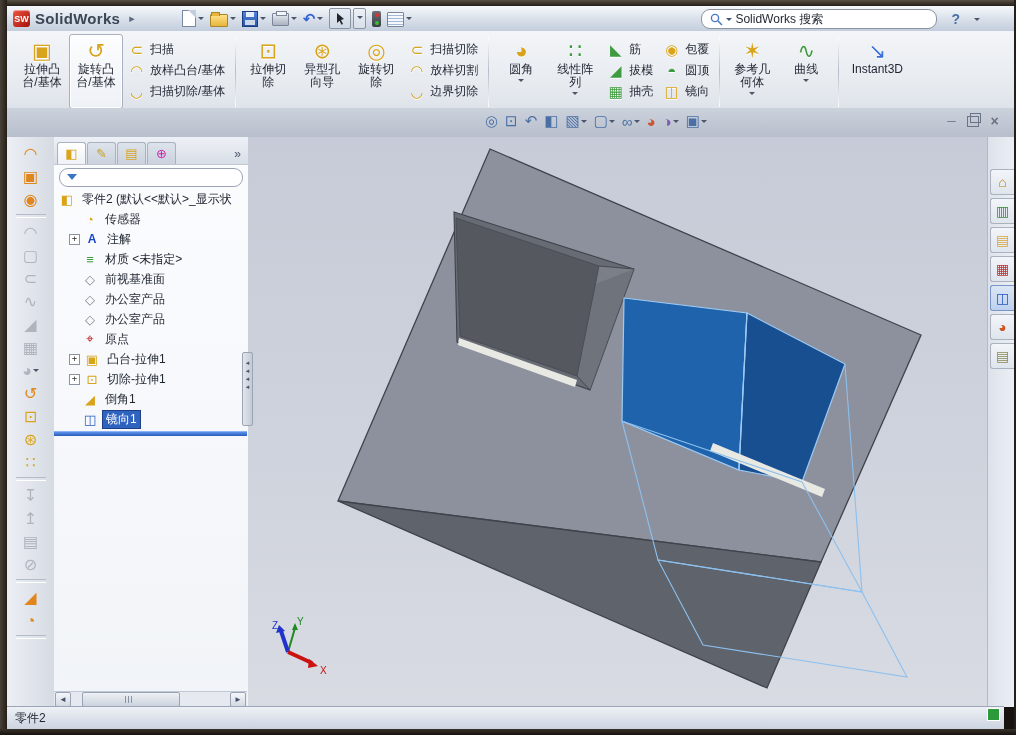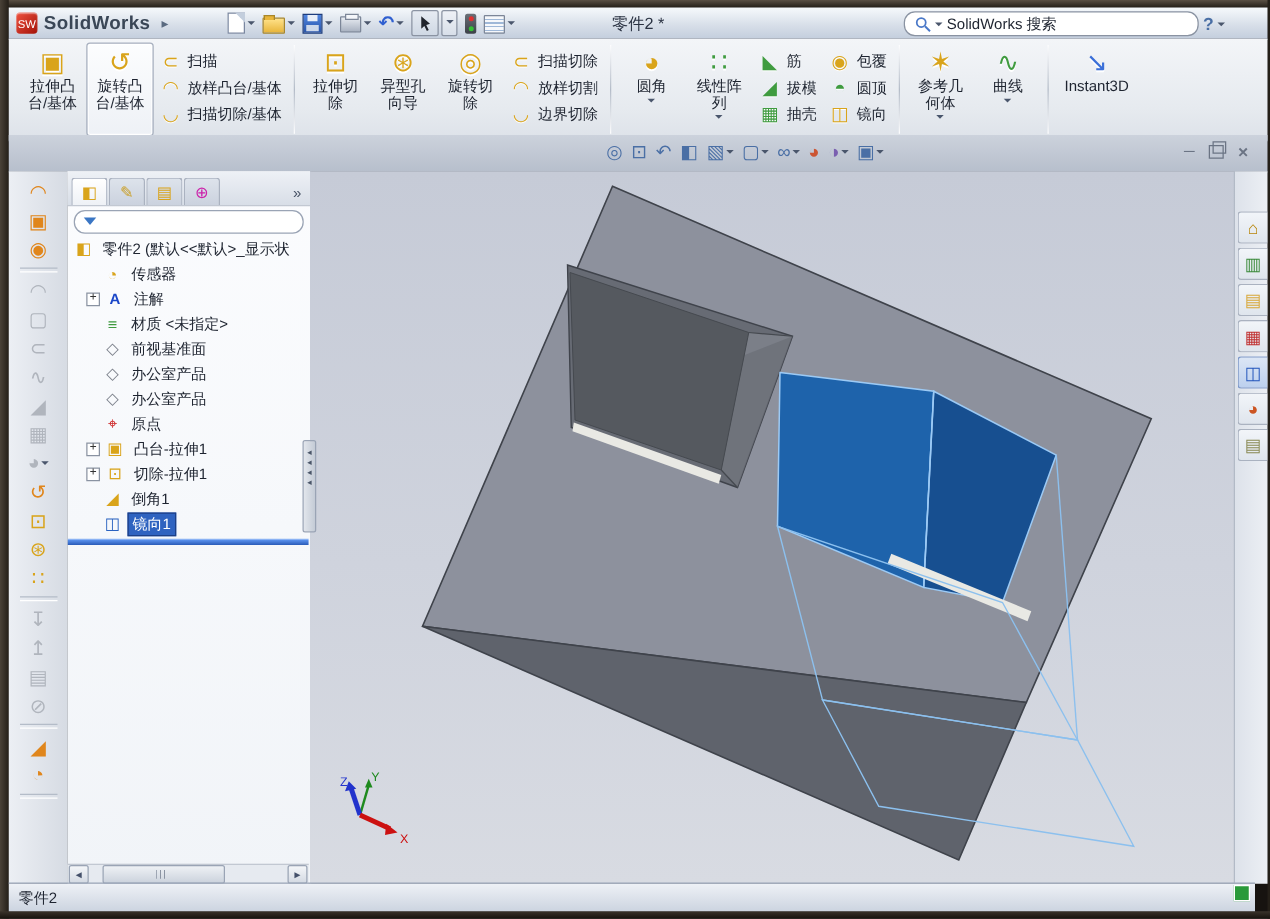--- a/index.html
+++ b/index.html
@@ -8,21 +8,21 @@
   .frame-top{position:absolute;left:0;top:0;right:0;height:6px;background:linear-gradient(#5a5044,#241f18)}
   .frame-left{position:absolute;left:0;top:0;width:7px;bottom:0;background:linear-gradient(90deg,#4a4238,#241f18)}
   .frame-right{position:absolute;right:0;top:0;width:2px;bottom:0;background:#241f18}
   .frame-bottom{position:absolute;left:0;bottom:0;right:0;height:6px;background:linear-gradient(#3a332b,#16120d)}
 
   
   .titlebar{position:absolute;left:7px;top:6px;right:2px;height:25px;
             background:linear-gradient(#f6f9fc,#d8dfe9 55%,#c3cedd);border-bottom:1px solid #9aa5b8;
             display:flex;align-items:center;gap:5px;padding:0 6px}
   .logo-cube{width:17px;height:17px;border-radius:3px;background:linear-gradient(135deg,#ef5240,#a31207);
-             color:#fff;font-weight:normal;font-size:9px;display:flex;align-items:center;justify-content:center;
+             color:#fff;font-weight:bold;font-size:9px;display:flex;align-items:center;justify-content:center;
              box-shadow:inset 0 1px 1px #ffffff88;flex:0 0 auto}
   .logo-text{font-size:15px;font-weight:bold;color:#3a4656;letter-spacing:.3px}
   .flyout-arrow{color:#5a6a80;font-size:11px;margin:0 4px}
   .tbar{display:flex;align-items:center;gap:2px;margin-left:36px}
   .tbtn{display:flex;align-items:center;gap:2px;padding:1px 2px}
   .dda{width:0;height:0;border:3px solid transparent;border-top-color:#4a566c;margin-top:3px}
   .ic-new{width:12px;height:15px;background:#fff;border:1px solid #7a87a0;position:relative}
   .ic-new:after{content:"";position:absolute;right:-1px;top:-1px;border:4px solid transparent;
                 border-top-color:#c3cedd;border-right-color:#c3cedd}
   .ic-open{width:16px;height:11px;background:linear-gradient(#ffe28a,#e8b53a);border:1px solid #a8862a;
@@ -39,21 +39,21 @@
   .sel-box{border:1px solid #8a93a2;background:linear-gradient(#e6ebf2,#cfd8e4);border-radius:2px;
            width:20px;height:19px;display:flex;align-items:center;justify-content:center}
   .dd-box{border:1px solid #8a93a2;background:linear-gradient(#eef1f6,#d8dfe9);border-radius:2px;
           width:11px;height:19px;display:flex;align-items:center;justify-content:center}
   .ic-traffic{width:9px;height:16px;background:linear-gradient(#6a7078,#3c4148);border-radius:2px;position:relative}
   .ic-traffic:before{content:"";position:absolute;left:2.5px;top:2px;width:4px;height:4px;border-radius:50%;background:#e03030}
   .ic-traffic:after{content:"";position:absolute;left:2.5px;bottom:2px;width:4px;height:4px;border-radius:50%;background:#35c035}
   .ic-options{width:15px;height:13px;border:1px solid #7c8698;background:
       repeating-linear-gradient(#f6f8fb 0 2px,#9fb8d8 2px 3px);border-radius:1px;margin-top:2px}
   .doc-title{position:absolute;left:0;right:0;text-align:center;font-size:13px;color:#2a3242;pointer-events:none}
-  .search-wrap{position:absolute;right:34px;top:3px;display:flex;align-items:center;gap:3px}
+  .search-wrap{position:absolute;right:34px;top:3px;display:flex;align-items:center;gap:14px}
   .search-box{width:218px;height:18px;border:1px solid #8a93a2;border-radius:9px;background:#fff;
               display:flex;align-items:center;padding:0 8px;gap:3px}
   .search-text{color:#1e2430;font-size:12px;white-space:nowrap}
   .help-q{font-weight:bold;color:#4a6fa5;font-size:14px}
 
   
   .ribbon{position:absolute;left:7px;top:31px;right:2px;height:77px;
           background:linear-gradient(#f3f5f8,#e6eaef 70%,#dde2e9);border-bottom:1px solid #b2bac6;
           display:flex;align-items:stretch;padding:2px 0 2px 6px}
   .rgroup{display:flex;align-items:stretch;padding:1px 2px}
@@ -190,21 +190,20 @@
           </span>
       </span>
       <span class="tbtn">
           <span class="ic-traffic"></span>
         </span>
       <span class="tbtn">
           <span class="ic-options"></span>
           <span class="dda"></span>
         </span>
     </div>
-    <div class="doc-title">零件2 *</div>
     <div class="search-wrap">
       <div class="search-box">
         <svg width="13" height="13">
             <circle cx="5" cy="5" r="3.6" fill="none" stroke="#4a78c8" stroke-width="1.4"></circle>
             <line x1="8" y1="8" x2="12" y2="12" stroke="#4a78c8" stroke-width="1.6"></line>
           </svg>
         <span class="dda"></span>
         <span class="search-text">SolidWorks 搜索</span>
       </div>
       <span class="help-q">?</span>

